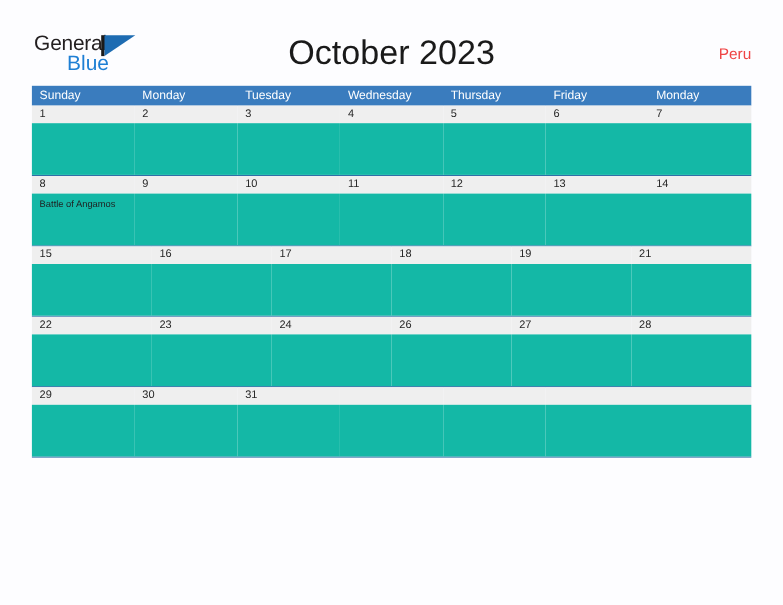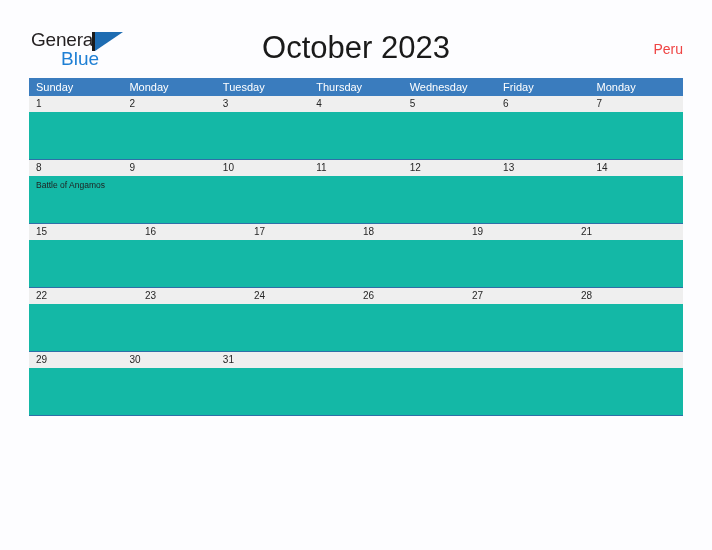--- a/index.html
+++ b/index.html
@@ -209,22 +209,22 @@
     <div class="cal-title">October 2023</div>
 
     <div class="country">Peru</div>
   </div>
 
   <div class="calendar">
     <div class="weekdays">
         <div class="weekday">Sunday</div>
         <div class="weekday">Monday</div>
         <div class="weekday">Tuesday</div>
+        <div class="weekday">Wednesday</div>
         <div class="weekday">Thursday</div>
-        <div class="weekday">Wednesday</div>
         <div class="weekday">Friday</div>
         <div class="weekday">Monday</div>
       </div>
     <div class="weeks">
         <div class="week">
           <div class="week-days">
             <div class="day">
               <span class="day-num">1</span>
               <div class="day-body"></div>
             </div>

